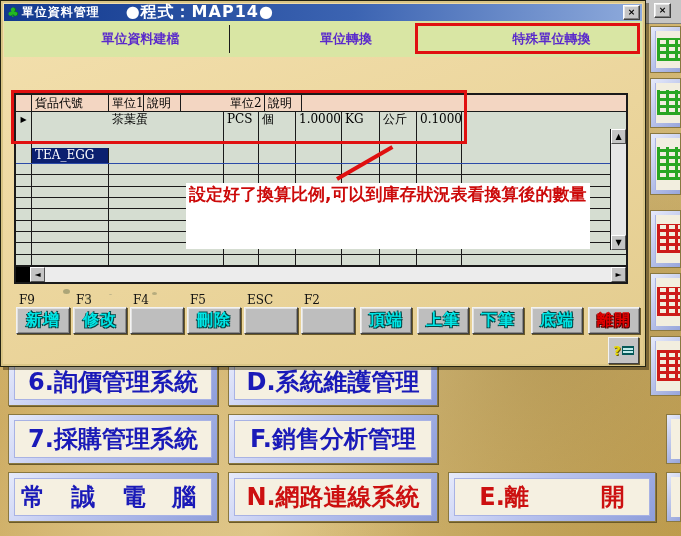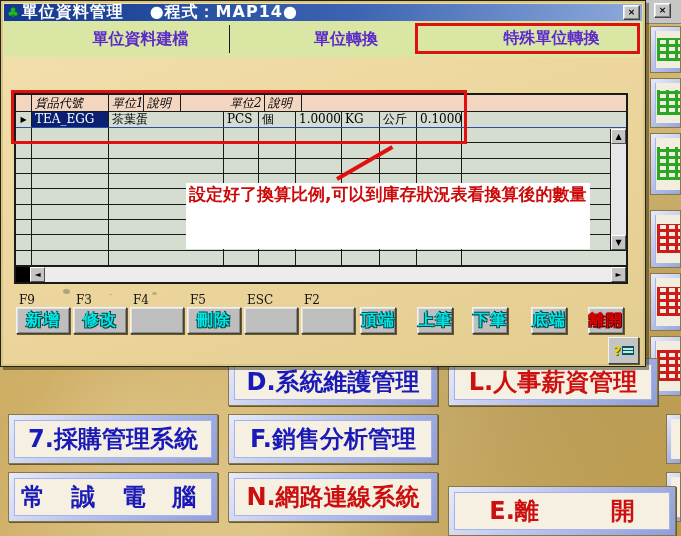--- a/index.html
+++ b/index.html
@@ -57,48 +57,48 @@
     border:1px solid #232312;
     box-shadow:inset 0 0 0 2px #D9C586, 3px 3px 0 rgba(40,30,10,.45);
   }
   .titlebar {
     position:absolute; left:3px; top:3px; right:3px; height:17px;
     background:linear-gradient(90deg,#12398E 0%, #3C64B2 55%, #8FABDC 100%);
     display:flex; align-items:center; padding:0 2px; color:#fff;
   }
   .title-icon { color:#22B822; font-size:13px; line-height:13px; margin:0 3px 0 1px;
                 text-shadow:1px 0 0 #0E7A0E; }
-  .title-text { font-size:16px; font-weight:bold; letter-spacing:1px; }
+  .title-text { font-size:12px; font-weight:bold; letter-spacing:1px; }
   .title-prog { font-size:16px; font-weight:bold; margin-left:26px; letter-spacing:1px; }
   .titlebar .xbtn { margin-left:auto; }
 
   .tabbar { position:absolute; left:3px; top:20px; right:3px; height:36px; background:#D9E6A4; }
   .tabsep { position:absolute; left:225px; top:4px; width:1px; height:28px; background:#1a1a1a; }
   .tab { position:absolute; top:0; height:36px; display:flex; align-items:center; justify-content:center;
-         font-size:16px; font-weight:bold; color:#5A2ACB; cursor:default;padding-left:48px; }
+         font-size:13px; font-weight:bold; color:#5A2ACB; cursor:default;padding-left:48px; }
   .tab1 { left:0;   width:225px; }
   .tab2 { left:226px; width:184px; }
   .tab3 { left:411px; top:2px; width:225px; height:31px; border:3px solid #E01010; }
 
   
   .grid { position:absolute; left:13px; top:92px; width:614px; height:191px;
           border:2px solid #1a1a1a; background:#D5DDD1; display:flex; flex-direction:column;
           font-family:"DejaVu Serif", serif; }
   .ghead { height:17px; display:flex; background:#F3D6C2; border-bottom:1px solid #1a1a1a; flex:none; }
   .grows { flex:1; display:flex; flex-direction:column; position:relative; }
   .grow  { flex:1; display:flex; border-bottom:1px solid #1a1a1a; }
   .grow.current { border-bottom:1px solid #2B4BA8; }
   .gc { border-right:1px solid #1a1a1a; padding:0 3px; font-size:12px; line-height:15px;
         white-space:nowrap; overflow:hidden; }
-  .ghead .gc { line-height:16px;font-style:italic; }
+  .ghead .gc { line-height:16px; }
   .c0{width:16px; padding:0;} .c1{width:77px;} .c2{width:115px;} .c3{width:35px;}
   .c4{width:37px;} .c5{width:46px; text-align:right;} .c6{width:38px;} .c7{width:37px;}
   .c8{width:45px; text-align:right;} .cf{flex:1; border-right:none;}
   .ghead .c5, .ghead .c8 { text-align:left;margin-top:48px; }
-  .sel-cell { background:#0B2070; color:#FFFFFF; }
+  .sel-cell { background:#0B2070; color:#FFFFFF;margin-top:36px; }
   .row-pointer { font-size:8px; line-height:15px; color:#000; text-align:center; width:100%; display:block; }
 
   .vscroll { position:absolute; right:0; top:17px; bottom:16px; width:16px; background:#E6E6E6;
              border-left:1px solid #1a1a1a; display:flex; flex-direction:column; justify-content:space-between; }
   .hscroll { height:16px; flex:none; border-top:1px solid #1a1a1a; background:#ECECEC; display:flex; }
   .sbtn { width:15px; height:15px; flex:none; background:#C4C4C4;
           border:1px solid; border-color:#FFFFFF #505050 #505050 #FFFFFF;
           font-size:8px; line-height:13px; text-align:center; color:#000; }
   .blacksq { width:14px; height:100%; background:#000; flex:none; }
   .htrack { flex:1; }
@@ -112,21 +112,21 @@
            border-top:4px solid #E01010; transform:rotate(-30deg); transform-origin:0 50%; }
 
   
   .fkey { position:absolute; top:292px; font-family:"DejaVu Serif", serif; font-size:12px; color:#111; }
   .abtn { position:absolute; top:306px; width:54px; height:27px; background:#BEBEBE;
           border:1px solid; border-color:#F2F2F2 #404040 #404040 #F2F2F2;
           box-shadow:inset 1px 1px 0 #E0E0E0, inset -1px -1px 0 #8A8A8A, 1px 1px 0 #6B5A28;
           display:flex; align-items:center; justify-content:center;
           font-size:16px; font-weight:bold; color:#00E6E6;
           text-shadow:1px 1px 0 #054545, -1px 1px 0 #054545, 1px -1px 0 #054545; letter-spacing:1px; }
-  .nbtn { width:36px; }
+  .nbtn { width:52px; }
   .abtn.exit { color:#E00000; text-shadow:1px 1px 0 #500000, -1px 1px 0 #500000; }
   .helpbtn { position:absolute; left:607px; top:336px; width:31px; height:27px; background:#C4C4C4;
              border:1px solid; border-color:#F2F2F2 #404040 #404040 #F2F2F2;
              box-shadow:1px 1px 0 #6B5A28; display:flex; align-items:center; justify-content:center; gap:1px; }
   .qmark { color:#E8D800; font-weight:bold; font-size:13px; text-shadow:1px 1px 0 #706000; }
   .kbd-glyph { width:12px; height:9px; background:#BFEAEA; border:1px solid #045858;
                background-image:linear-gradient(#045858 1px, transparent 1px);
                background-size:100% 3px; }
 
   .dots { position:absolute; left:62px; top:288px; width:7px; height:5px; border-radius:50%;
@@ -173,39 +173,39 @@
         <div class="glyph"></div>
       </div>
     </div>
   <div class="edge" style="top:414px; height:50px;">
       <div class="fface"></div>
     </div>
   <div class="edge" style="top:472px; height:50px;">
       <div class="fface"></div>
     </div>
 
+  <div class="menu-btn blue" style="left:8px;   top:358px; width:210px; height:48px;">
+      <div class="face">6.詢價管理系統</div>
+    </div>
   <div class="menu-btn blue" style="left:228px; top:358px; width:210px; height:48px;">
       <div class="face">D.系統維護管理</div>
     </div>
-  <div class="menu-btn red" style="left:448px; top:358px; width:210px; height:48px;">
-      <div class="face">L.人事薪資管理</div>
-    </div>
   <div class="menu-btn blue" style="left:8px;   top:414px; width:210px; height:50px;">
       <div class="face">7.採購管理系統</div>
     </div>
   <div class="menu-btn blue" style="left:228px; top:414px; width:210px; height:50px;">
       <div class="face">F.銷售分析管理</div>
     </div>
   <div class="menu-btn red" style="left:228px; top:472px; width:210px; height:50px;">
       <div class="face">N.網路連線系統</div>
     </div>
   <div class="menu-btn blue spaced" style="left:8px;   top:472px; width:210px; height:50px;">
       <div class="face">常 誠 電 腦</div>
     </div>
-  <div class="menu-btn red" style="left:448px; top:486px; width:228px; height:50px;">
+  <div class="menu-btn red" style="left:448px; top:472px; width:208px; height:50px;">
       <div class="face">E.離　　　開</div>
     </div>
 
   <div class="dialog">
 
     <div class="titlebar">
       <span class="title-icon">♣</span>
       <span class="title-text">單位資料管理</span>
       <span class="title-prog">●程式：MAP14●</span>
       <div class="xbtn">×</div>

